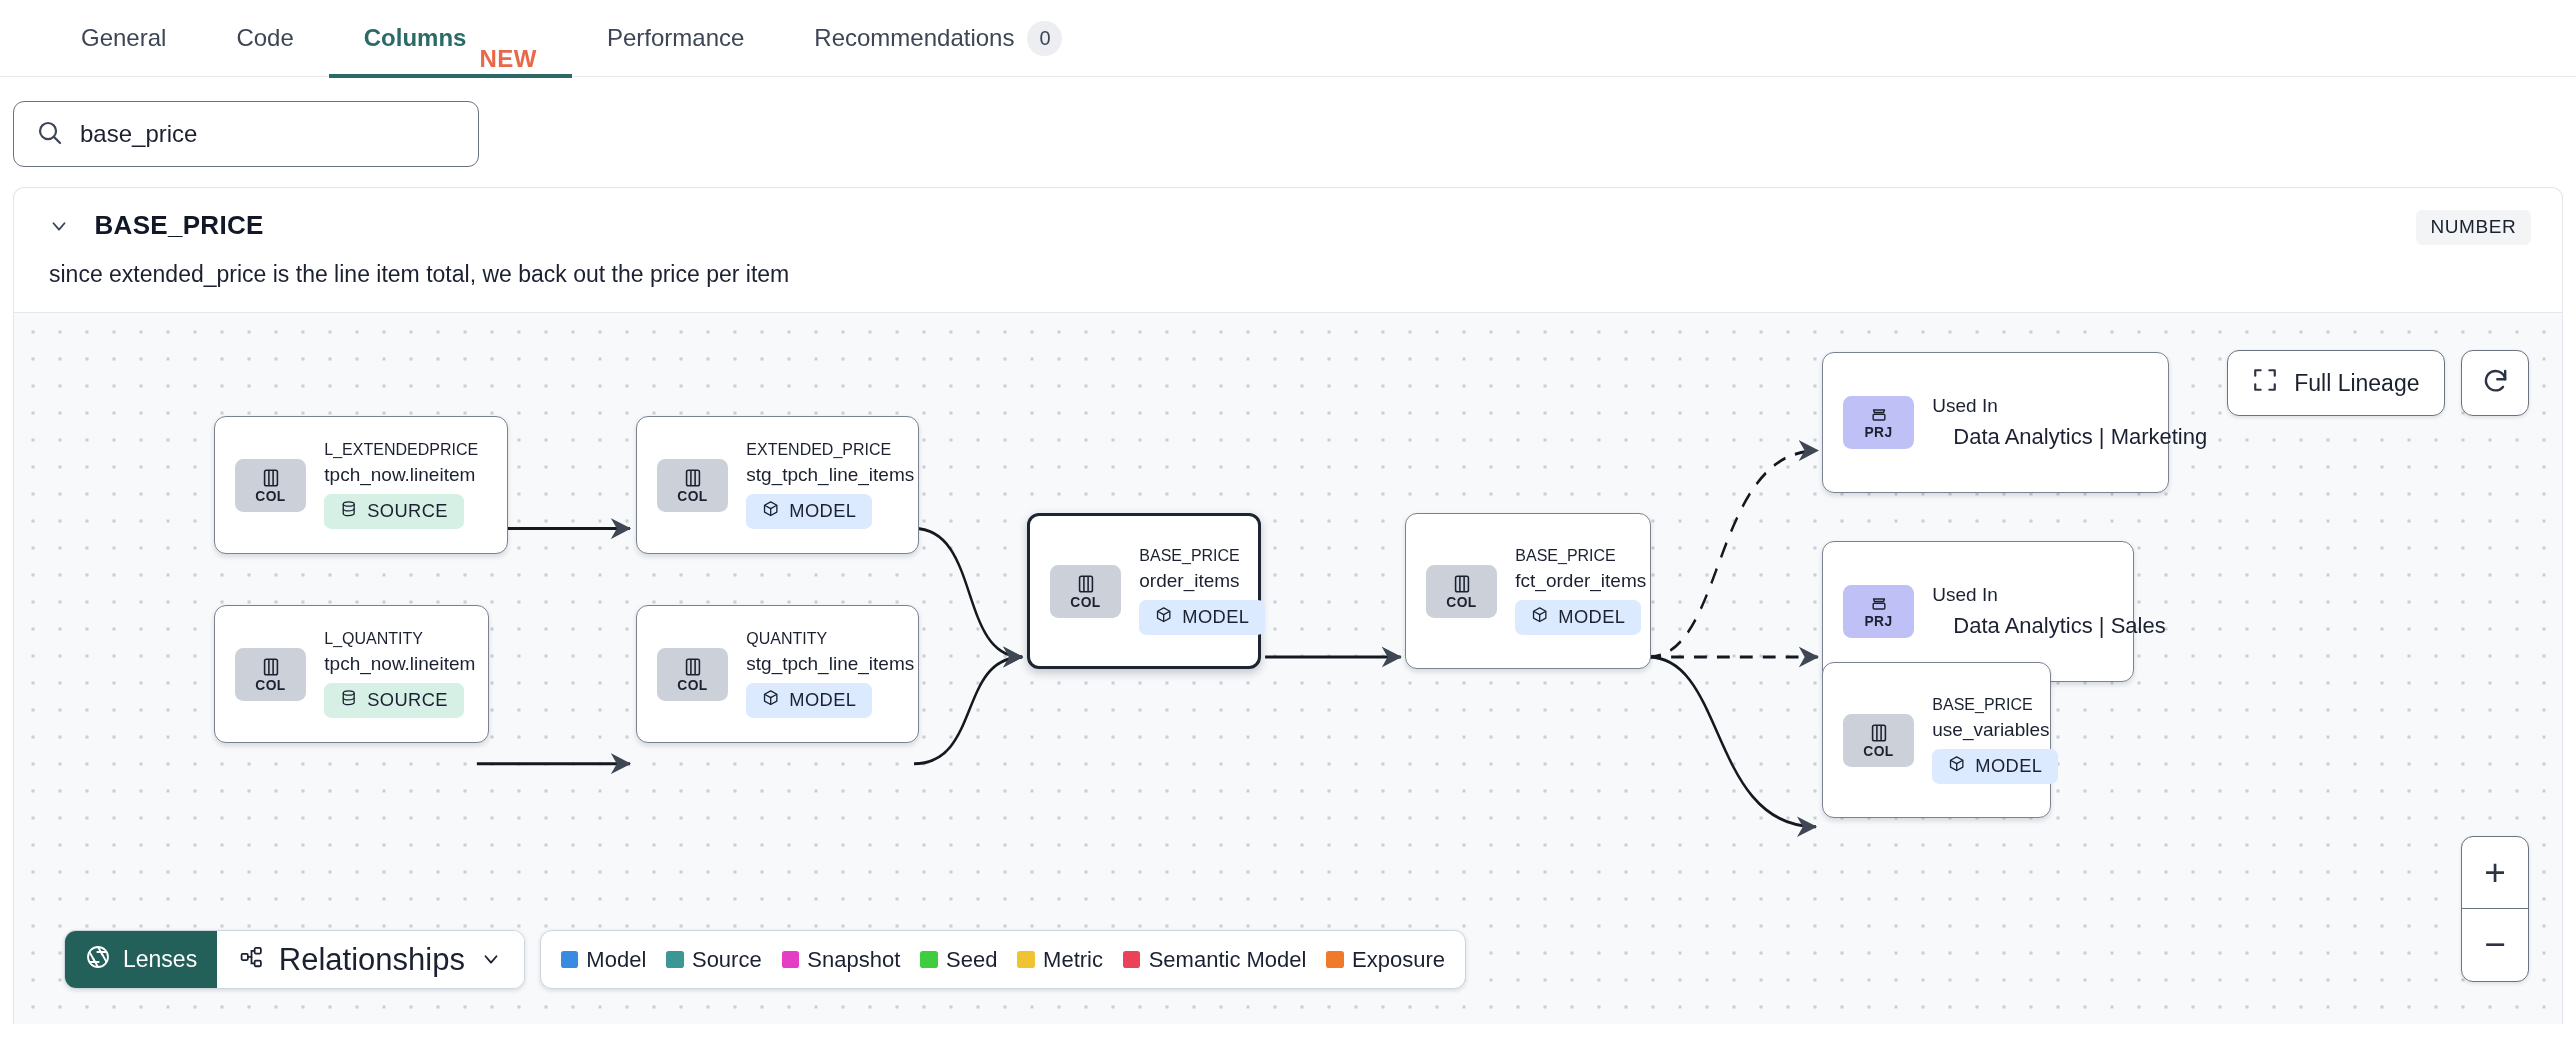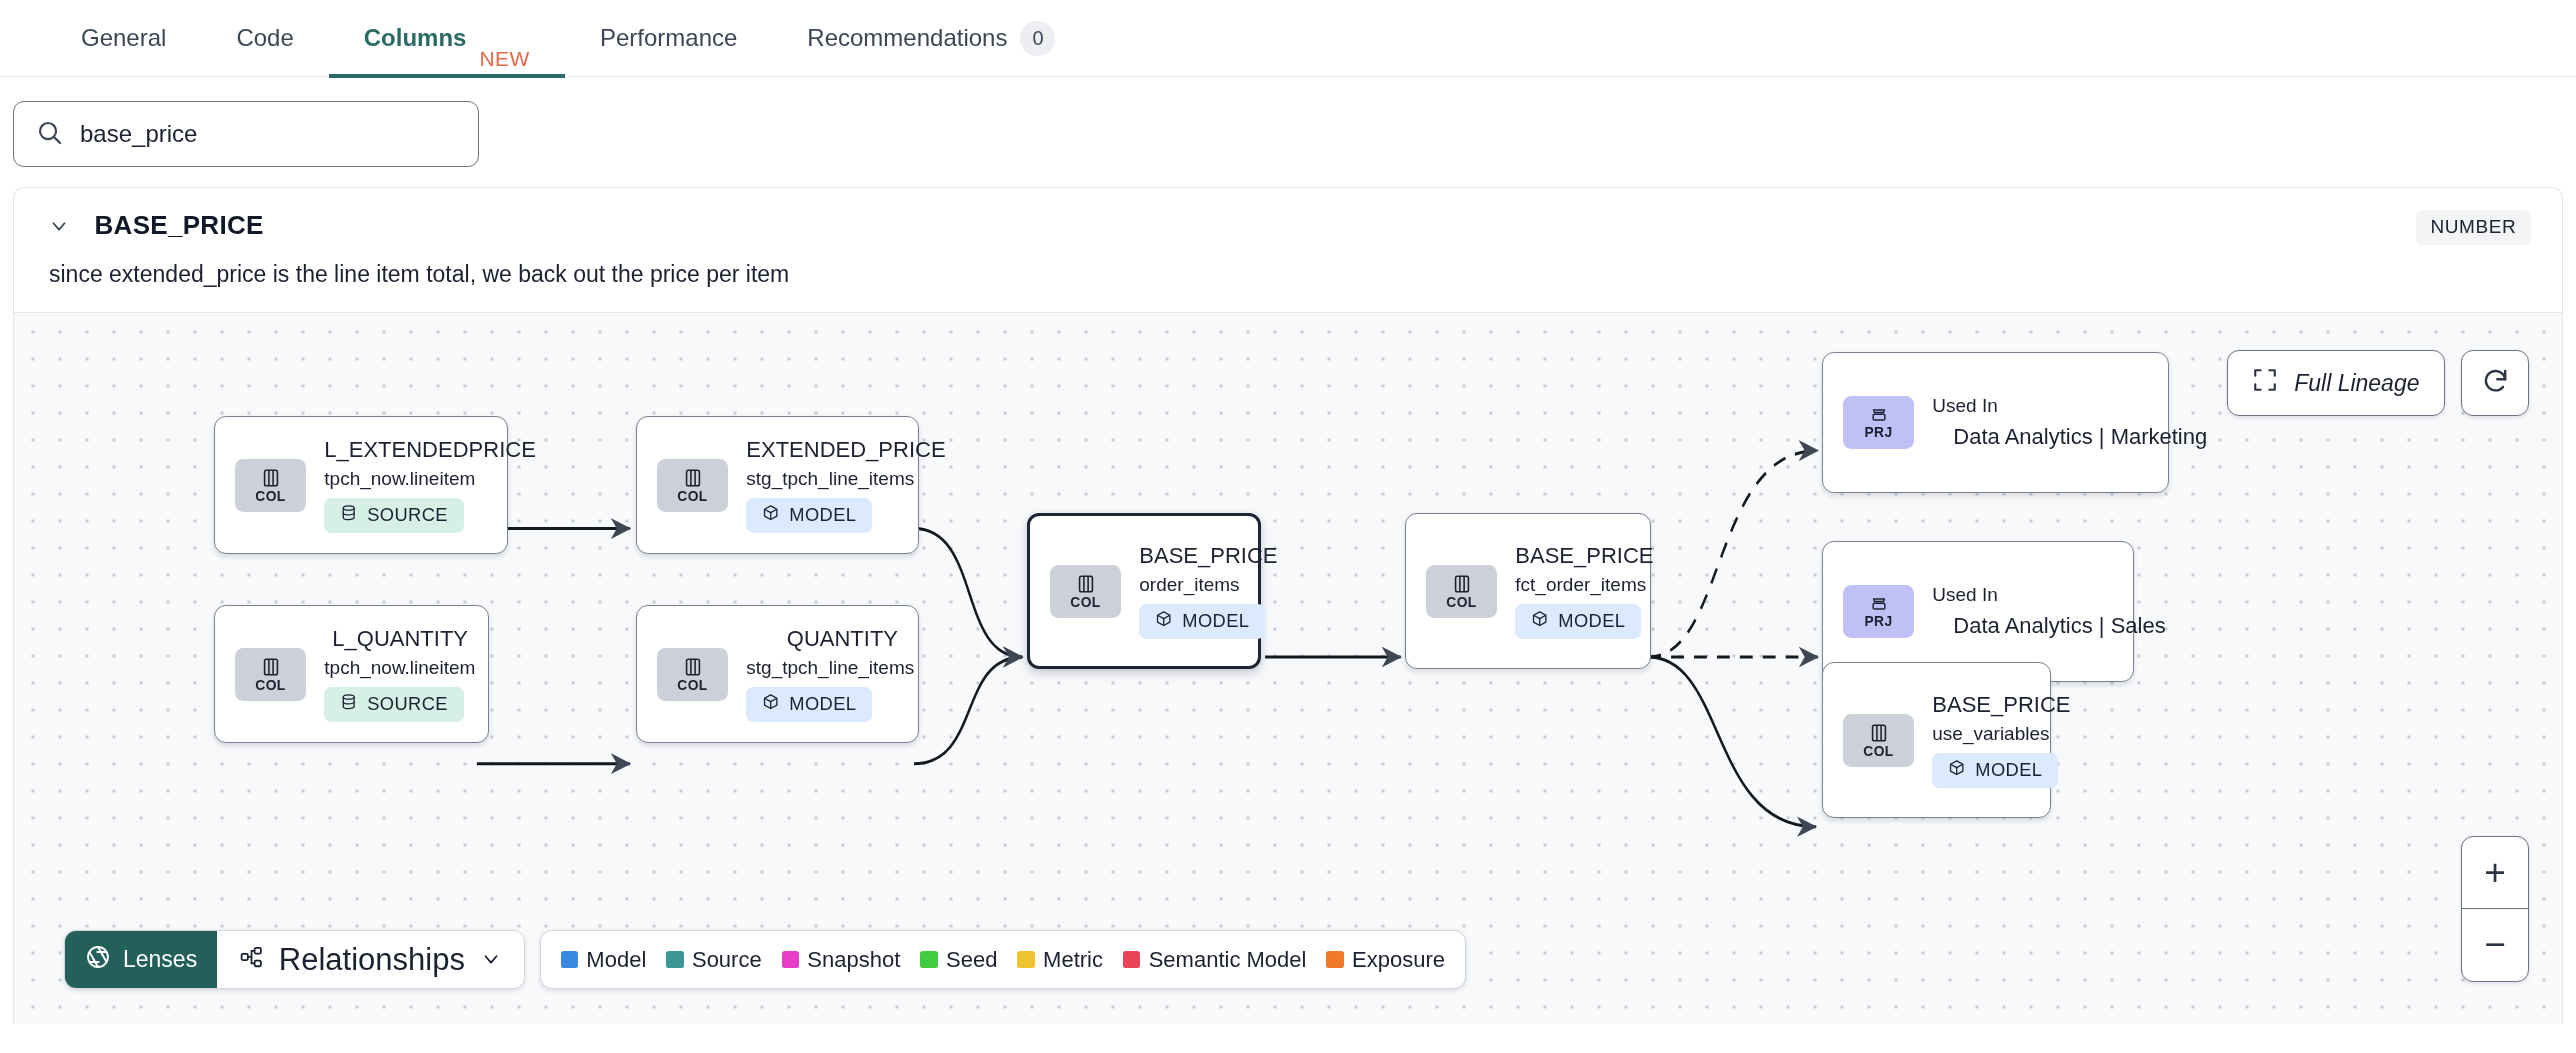--- a/index.html
+++ b/index.html
@@ -34,22 +34,22 @@
   }
   .tab.active { color: #2b6a66; font-weight: 700; align-items: center; }
   .tab.active::after {
     content: "";
     position: absolute;
     left: 0; right: 0; bottom: -1.8px;
     height: 4.6px;
     background: #2b6a66;
   }
   .tab .badge-new {
-    font-size: 21px;
-    font-weight: 400;
+    font-size: 24px;
+    font-weight: 700;
     color: #e8684a;
     letter-spacing: 0.5px;
     margin-top: 42px;
   }
   .tab .count-pill {
     display: inline-flex;
     align-items: center;
     justify-content: center;
     min-width: 35px;
     height: 35px;
@@ -169,24 +169,24 @@
   .node .tag.prj { background: #bfc0f5; }
   .node .tag .tg-label {
     font-size: 13.8px;
     font-weight: 700;
     color: #1b2130;
     letter-spacing: 0.4px;
     line-height: 1;
   }
   .node .body { display: flex; flex-direction: column; gap: 4.6px; min-width: 0; }
   .node .n-title {
-    font-size: 22px;
+    font-size: 16px;
     color: #1b2130;
     white-space: nowrap;
-    text-align: right;
+    text-align: left;
   }
   .node .n-sub {
     font-size: 19px;
     color: #1b2130;
     white-space: nowrap;
   }
   .node .n-badge {
     margin-top: 3.7px;
     align-self: flex-start;
     display: inline-flex;
@@ -221,21 +221,20 @@
     height: 66px;
     display: flex;
     align-items: center;
     justify-content: center;
     gap: 16.5px;
     padding: 0 24px;
     font-size: 23px;
     color: #1b2130;
     cursor: pointer;
     box-shadow: 0 1.8px 3.7px rgba(16,24,40,.10);
-    font-style: italic;
   }
   .btn.icon-only { width: 68px; padding: 0; }
 
   .zoomctl {
     position: absolute;
     right: 33px; bottom: 42px;
     width: 68px;
     background: #fff;
     border: 1.8px solid #6b7280;
     border-radius: 12px;

